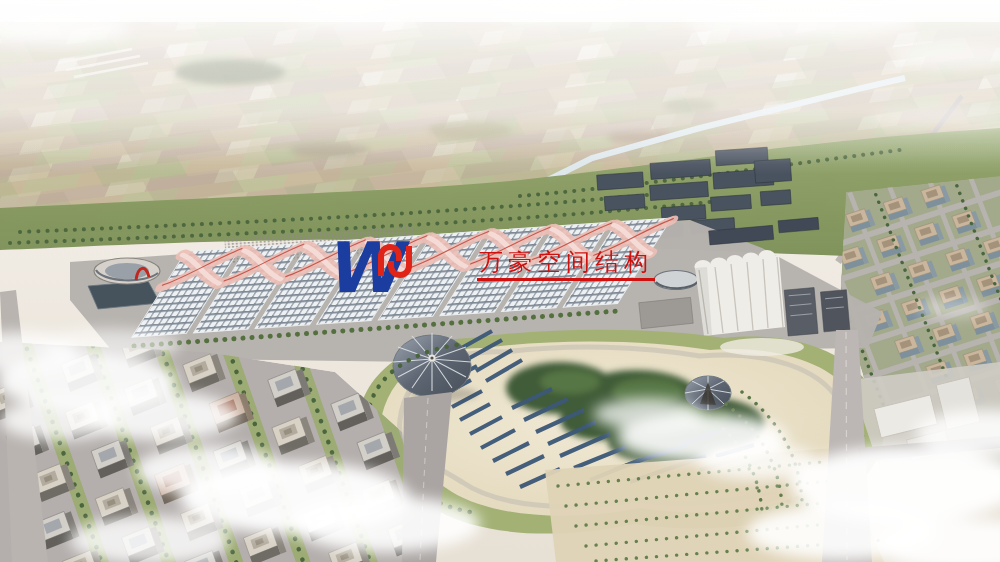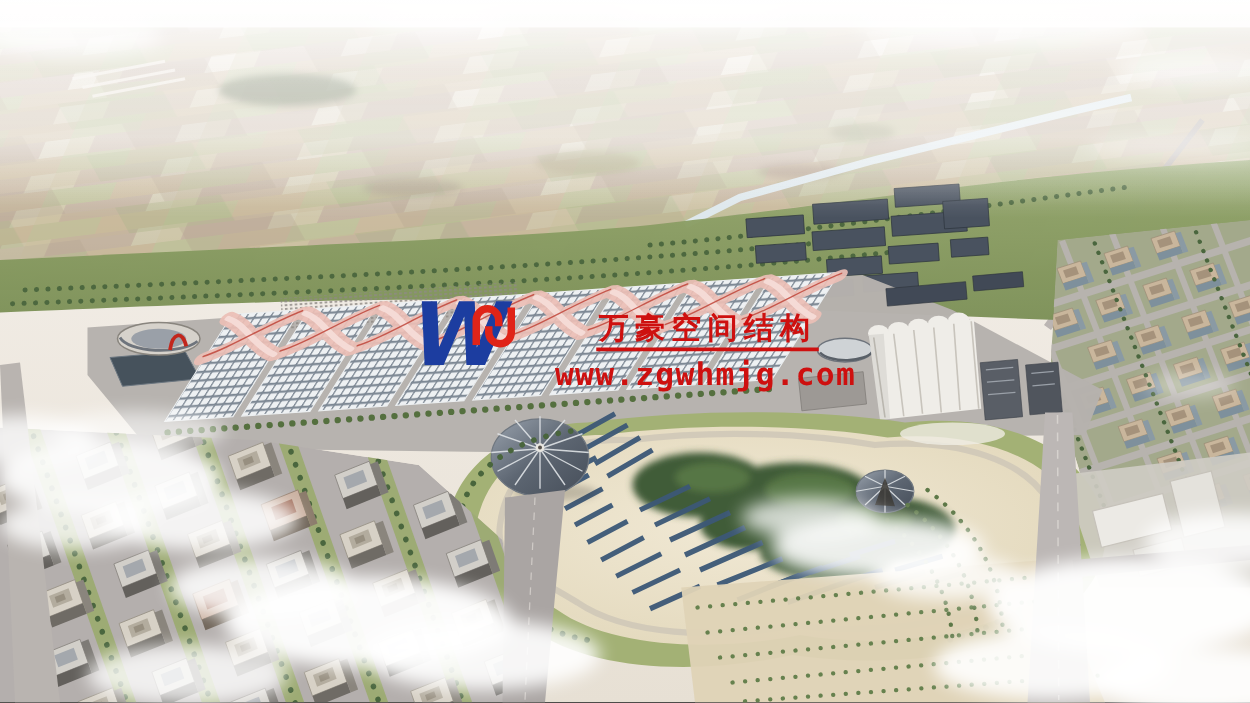--- a/index.html
+++ b/index.html
@@ -7,21 +7,21 @@
          font-family:"DejaVu Sans","Liberation Sans",sans-serif;}
   .stage svg.scene{position:absolute;left:0;top:0;}
   .watermark{position:absolute;left:0;top:0;width:100%;height:100%;pointer-events:none;}
   .wm-logo{position:absolute;left:330px;top:234px;width:132px;height:64px;}
   .wm-wordmark{position:absolute;left:329px;top:291px;width:150px;
     font-family:"DejaVu Sans","Liberation Sans",sans-serif;
     font-weight:bold;font-style:italic;font-size:15px;letter-spacing:6px;
     color:var(--wm-blue,#1c3da0);text-shadow:0 0 1px rgba(20,40,120,.6);}
   .wm-company{position:absolute;left:477px;top:249px;
     font-family:"DejaVu Serif","Liberation Serif",serif;
-    font-weight:bold;font-size:24px;letter-spacing:5px;line-height:1.1;
+    font-weight:normal;font-size:24px;letter-spacing:5px;line-height:1.1;
     color:var(--wm-red,#cf1110);border-bottom:3px solid var(--wm-red,#cf1110);
     padding:0 2px 3px 2px;}
   .wm-site{position:absolute;left:444px;top:285px;
     font-family:"DejaVu Sans Mono","Liberation Mono",monospace;
     font-weight:bold;font-size:25px;letter-spacing:1px;
     color:var(--wm-red,#cf1110);}
 </style>
 </head>
 <body>
 
@@ -455,15 +455,14 @@
   <div class="wm-logo">
     <svg width="132" height="64" viewBox="0 0 132 64">
       <text x="0" y="58" font-family="DejaVu Sans, Liberation Sans, sans-serif" font-size="70" font-weight="bold" font-style="italic" fill="#1c3da0">W</text>
       <g transform="translate(48,8)" fill="none" stroke="#e02418" stroke-width="6">
         <path d="M3,34 V14 a9,9 0 0 1 18,0 v5"></path>
         <path d="M31,4 V24 a9,9 0 0 1 -18,0 v-5"></path>
       </g>
     </svg>
   </div>
   <div class="wm-company">万豪空间结构</div>
-  <div class="wm-site">www.zgwhmjg.com</div>
 </div>
 </div>
 
 </body></html>

